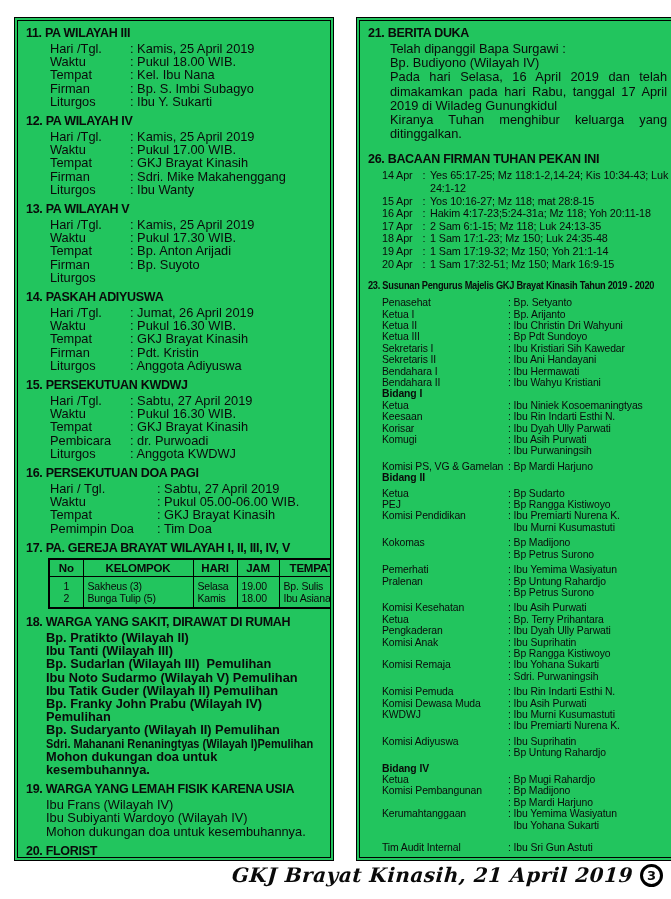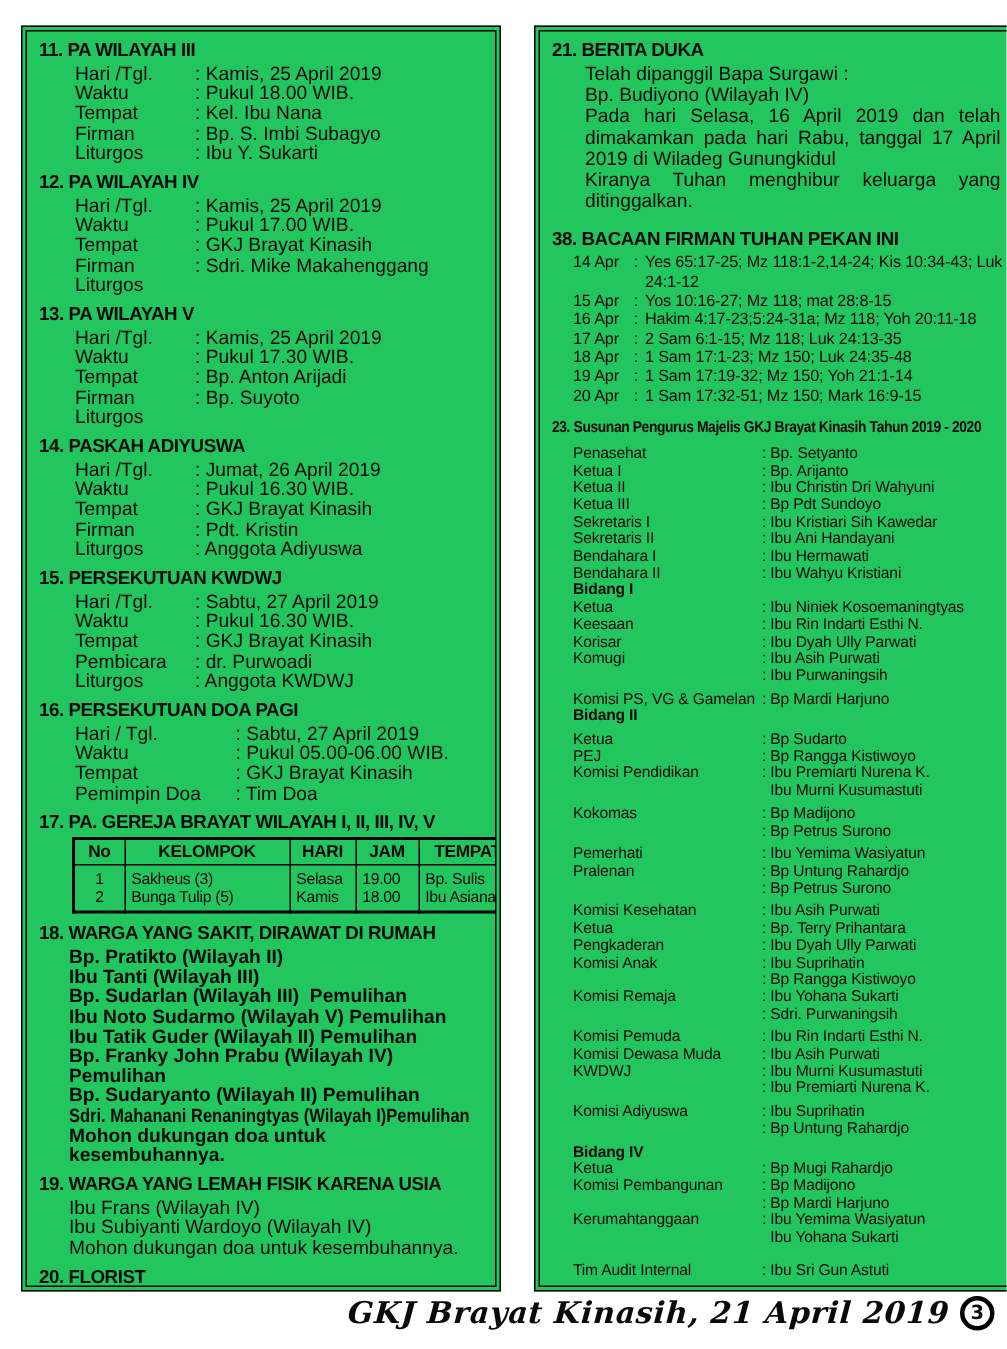--- a/index.html
+++ b/index.html
@@ -117,20 +117,21 @@
     <span class="kv-value">: GKJ Brayat Kinasih</span>
   </div>
 
   <div class="kv">
     <span class="kv-label">Firman</span>
     <span class="kv-value">: Sdri. Mike Makahenggang</span>
   </div>
 
   <div class="kv">
     <span class="kv-label">Liturgos</span>
+    <span class="kv-value">: Ibu Wanty</span>
   </div>
 </div>
   </div>
   <div class="section">
     <div class="sec-heading">13. PA WILAYAH V</div>
     <div class="sec-body">
   <div class="kv">
     <span class="kv-label">Hari /Tgl.</span>
     <span class="kv-value">: Kamis, 25 April 2019</span>
   </div>
@@ -336,21 +337,21 @@
   <div class="para">Telah dipanggil Bapa Surgawi :</div>
 
   <div class="para">Bp. Budiyono (Wilayah IV)</div>
 
   <div class="para justify">Pada hari Selasa, 16 April 2019 dan telah dimakamkan pada hari Rabu, tanggal 17 April 2019 di Wiladeg Gunungkidul</div>
 
   <div class="para justify">Kiranya Tuhan menghibur keluarga yang ditinggalkan.</div>
 </div>
   </div>
   <div class="section" id="sec22" style="margin-top:12px;">
-    <div class="sec-heading">38. BACAAN FIRMAN TUHAN PEKAN INI</div>
+    <div class="sec-heading">26. BACAAN FIRMAN TUHAN PEKAN INI</div>
     <div class="sec-body">
   <div class="reading">
     <span class="r-date">14 Apr</span>
     <span class="r-sep">:</span>
     <span class="r-text">Yes 65:17-25; Mz 118:1-2,14-24; Kis 10:34-43; Luk 24:1-12</span>
   </div>
 
   <div class="reading">
     <span class="r-date">15 Apr</span>
     <span class="r-sep">:</span>

